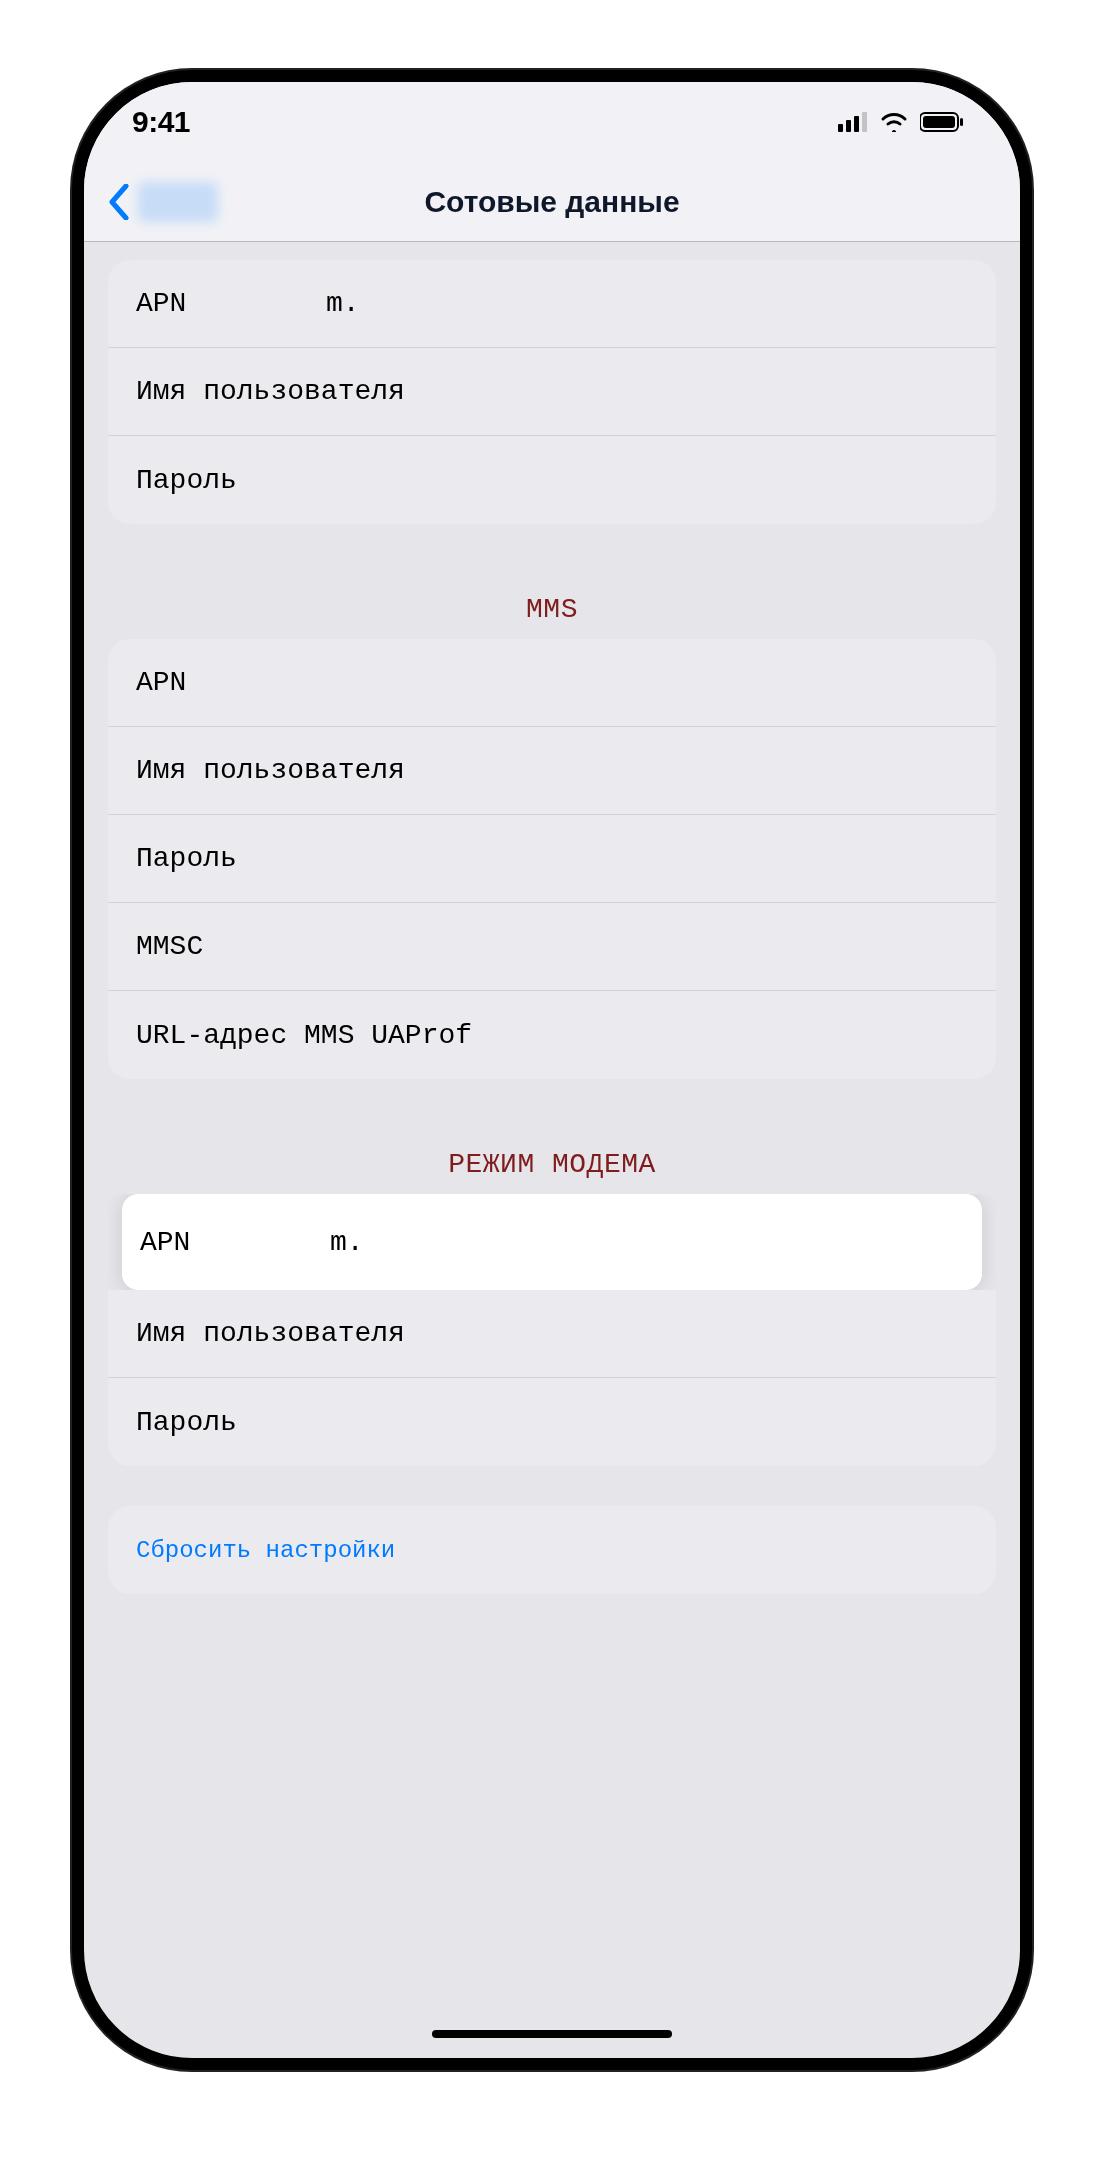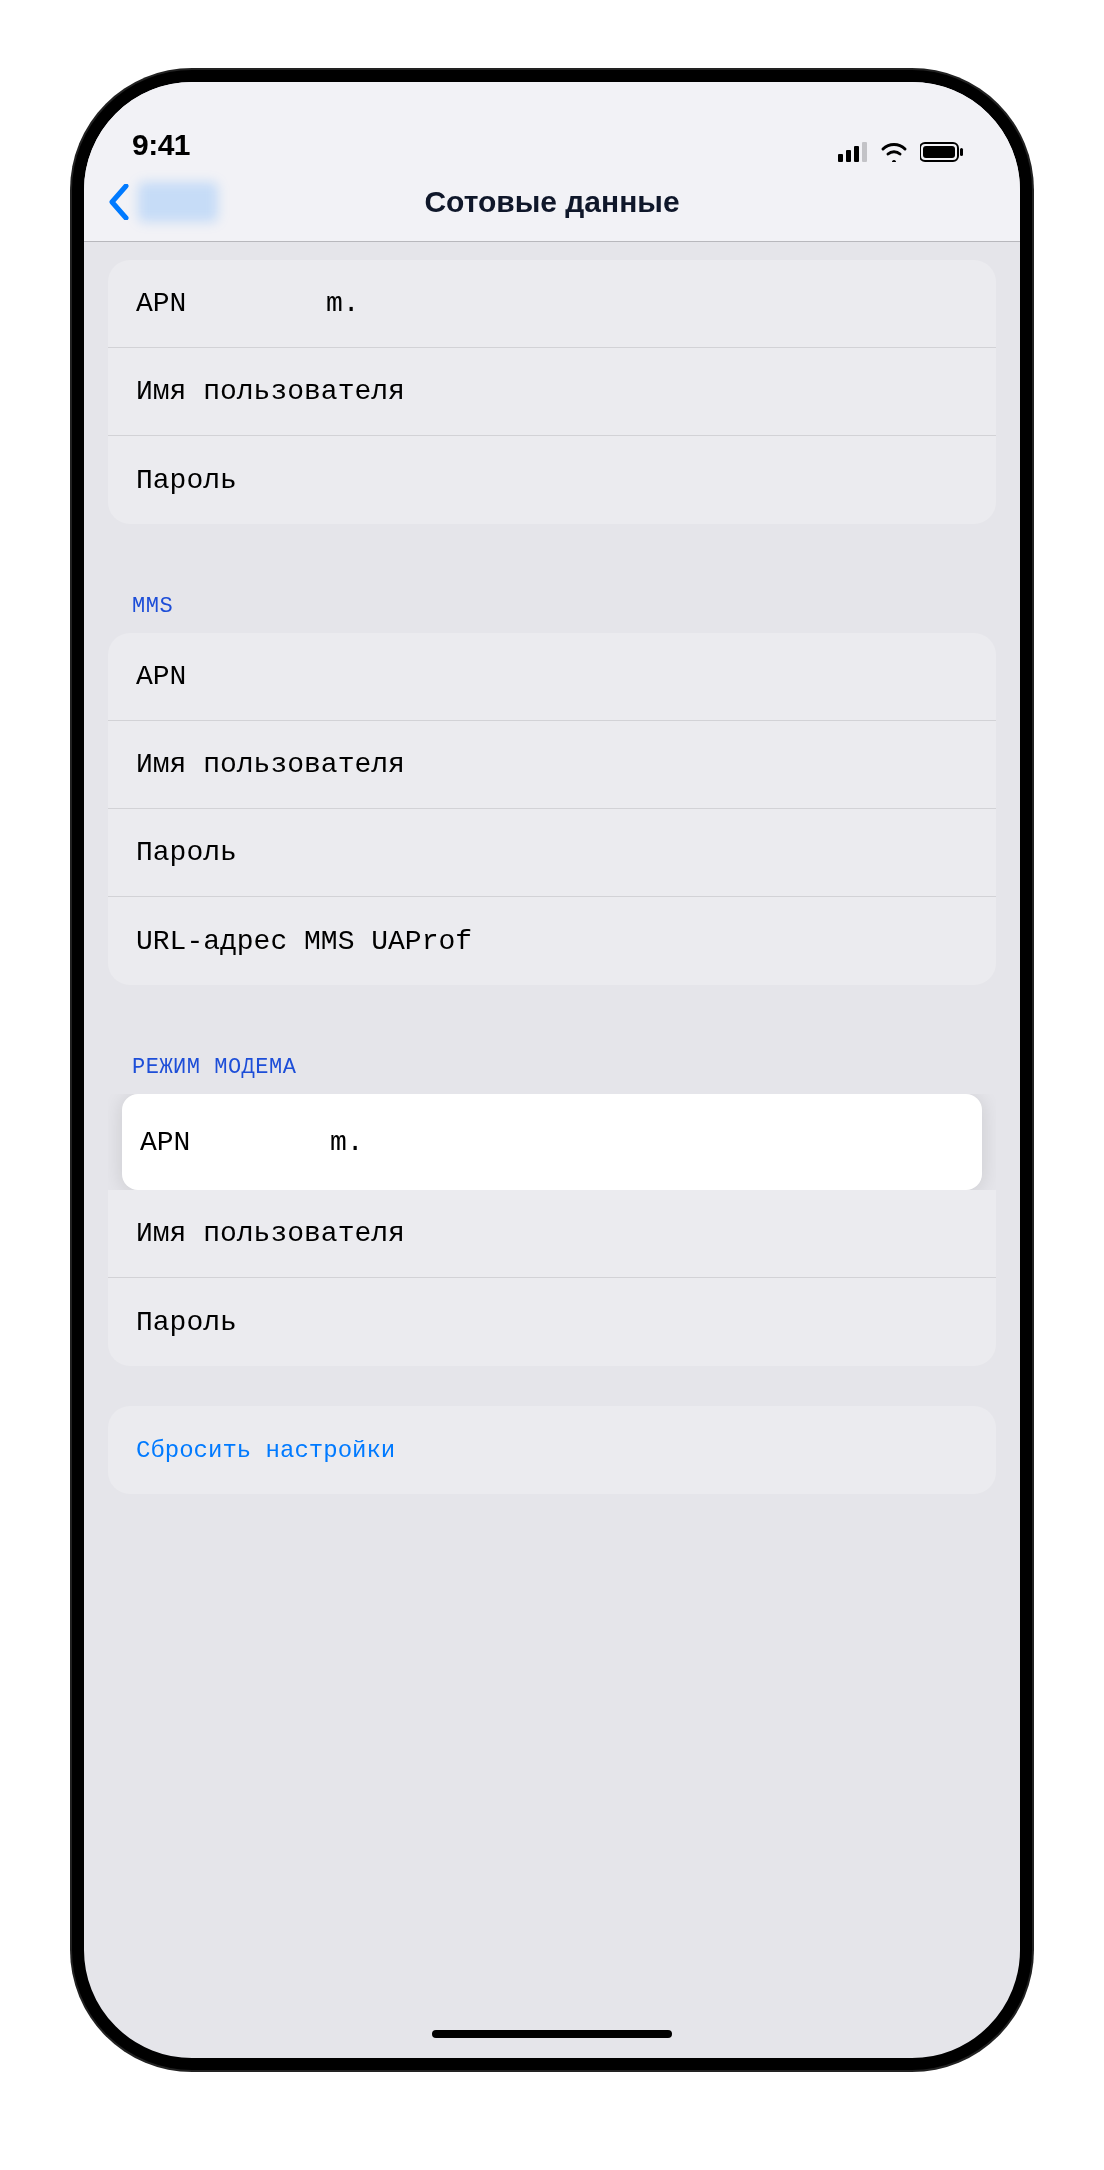--- a/index.html
+++ b/index.html
@@ -20,21 +20,21 @@
     border-radius: 120px;
     background: #e5e5ea;
     overflow: hidden;
     position: relative;
     box-shadow: 0 0 0 2px #222;
   }
   .status-bar {
     height: 80px;
     display: flex;
     justify-content: space-between;
-    align-items: flex-end;
+    align-items: center;
     padding: 0 56px 0 48px;
     background: #f2f2f6;
   }
   .status-time {
     font-size: 30px;
     font-weight: 700;
     letter-spacing: -0.5px;
     color: #000;
   }
   .status-icons {
@@ -79,25 +79,26 @@
     font-family: Liberation Mono, monospace;
   }
   .group {
     margin: 0 24px 40px;
     background: #ebebef;
     border-radius: 22px;
     overflow: hidden;
   }
   .group.first { margin-top: 18px; }
   .section-header {
-    font-size: 22px;
-    color: #1d4ed8;
+    font-size: 28px;
+    color: #7f1d1d;
     padding: 30px 48px 14px;
     text-transform: uppercase;
     letter-spacing: 0.5px;
+    text-align: center;
   }
   .row {
     display: flex;
     align-items: center;
     min-height: 88px;
     padding: 0 28px;
     border-bottom: 1px solid #d2d2d6;
     font-size: 28px;
     color: #000;
   }
@@ -191,20 +192,23 @@
       <div class="row full">
         <span class="label">APN</span>
       </div>
       <div class="row full">
         <span class="label">Имя пользователя</span>
       </div>
       <div class="row full">
         <span class="label">Пароль</span>
       </div>
       <div class="row full">
+        <span class="label">MMSC</span>
+      </div>
+      <div class="row full">
         <span class="label">URL-адрес MMS UAProf</span>
       </div>
     </div>
 
     <div class="section-header">РЕЖИМ МОДЕМА</div>
     <div class="group" style="background:transparent;border-radius:0;">
       <div class="row highlighted">
         <span class="label">APN</span>
         <span class="value">m.</span>
       </div>

